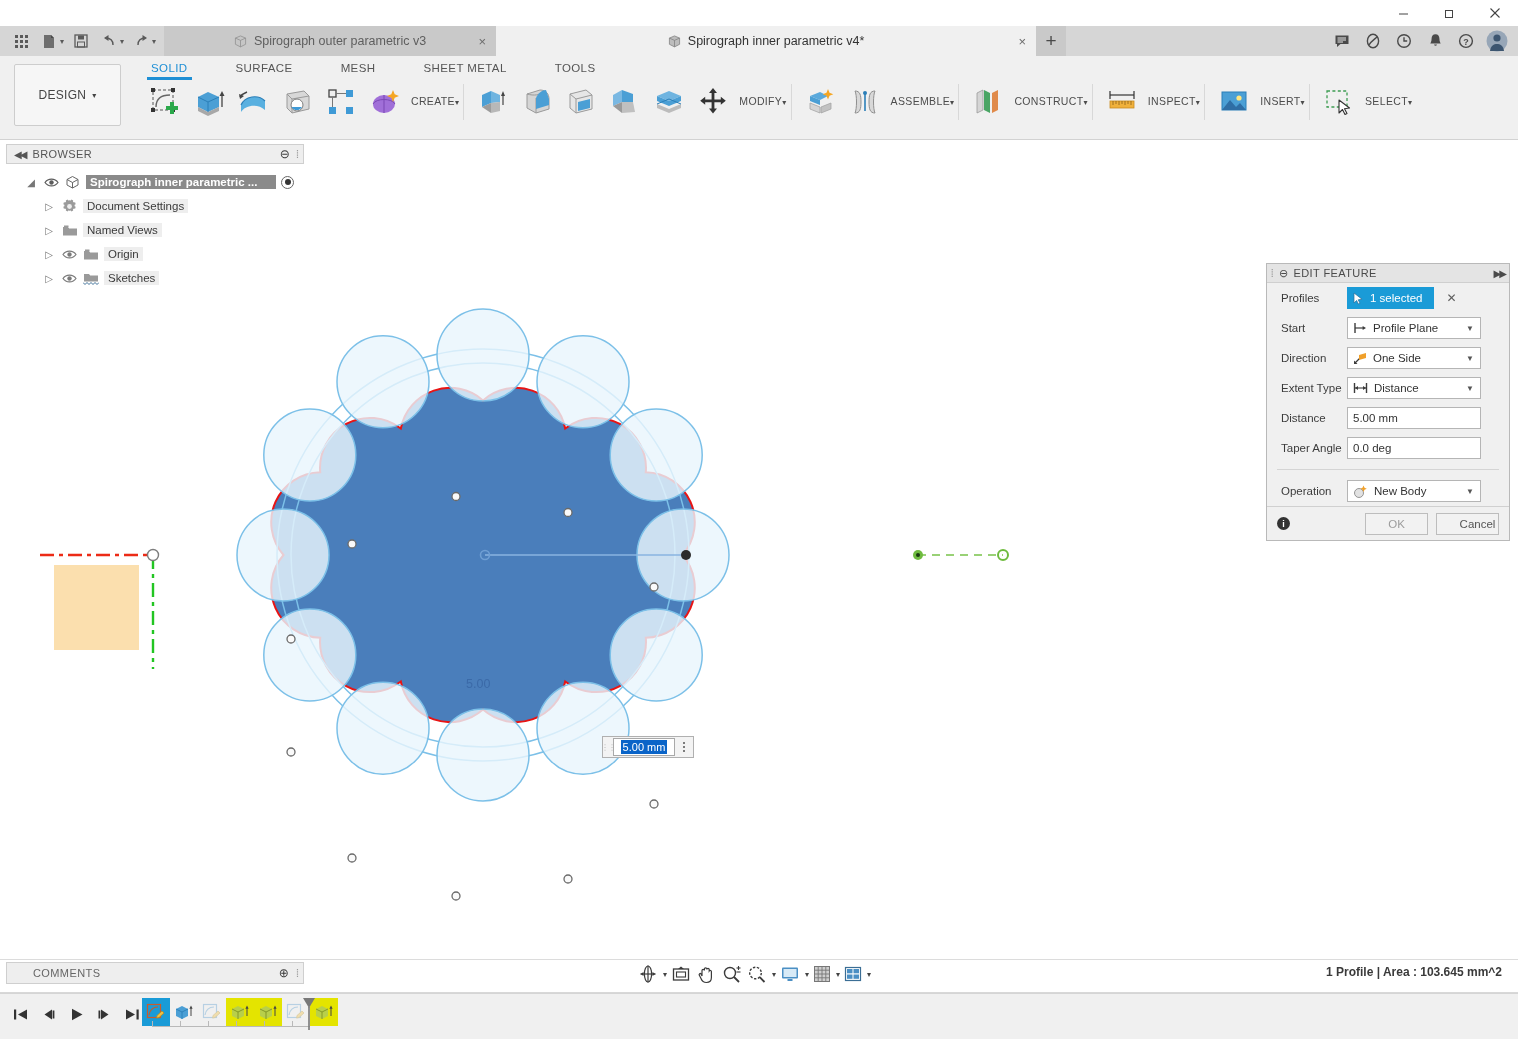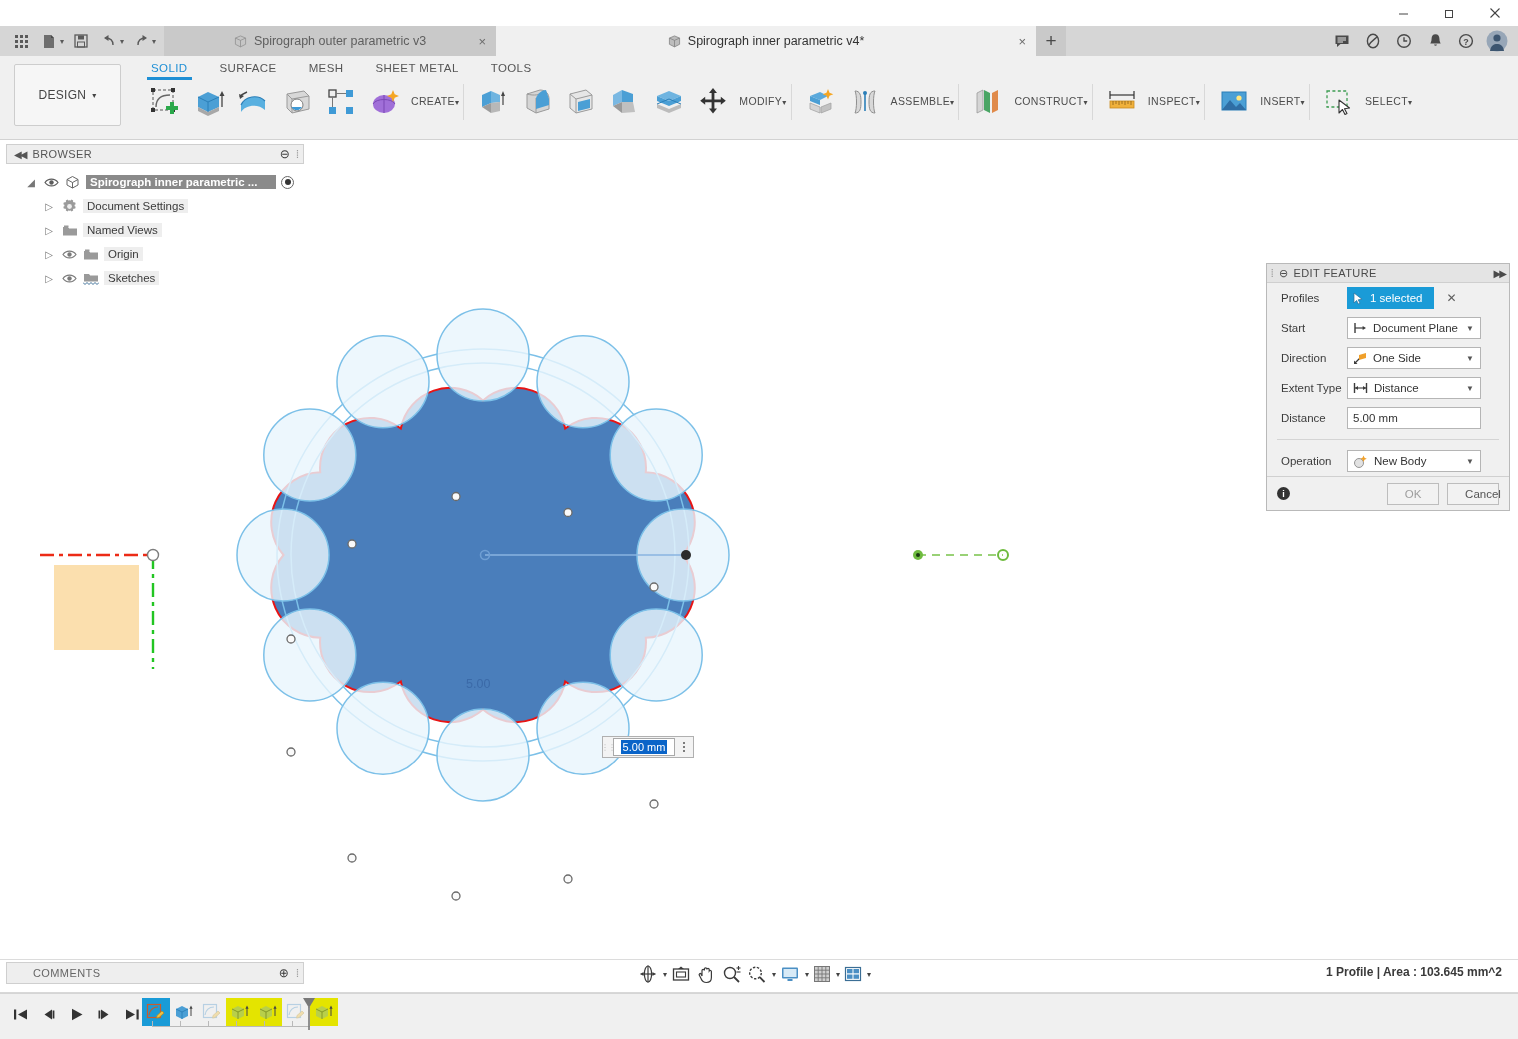--- a/index.html
+++ b/index.html
@@ -50,21 +50,21 @@
   .ribbon {
     position:absolute; left:0; top:56px; width:1518px; height:84px;
     background:#f0f0f0; border-bottom:1px solid #d2d2d2;
   }
   .designbtn {
     position:absolute; left:14px; top:8px; width:107px; height:62px;
     border:1px solid #cdcdcd; background:#f6f6f6; border-radius:2px;
     display:flex; align-items:center; justify-content:center;
     font-size:12px; color:#444; letter-spacing:.3px;
   }
-  .rtabs { position:absolute; left:135px; top:4px; display:flex; gap:0; }
+  .rtabs { position:absolute; left:135px; top:4px; display:flex; gap:16px; }
   .rtab { font-size:11.5px; color:#555; padding:2px 16px; letter-spacing:.4px; position:relative; }
   .rtab.active { color:#1e8fd5; }
   .rtab.active::after { content:""; position:absolute; left:12px; right:12px; bottom:-4px;
     height:3px; background:#1e8fd5; }
   .toolrow { position:absolute; left:135px; top:26px; right:0; height:56px; display:flex; align-items:flex-start; }
   .tgroup { display:flex; align-items:center; position:relative; padding:0 4px; }
   .tgroup + .tgroup.sep::before { content:""; position:absolute; left:0; top:2px; bottom:2px;
      width:1px; background:#d8d8d8; }
   .ticons { display:flex; align-items:flex-start; gap:4px; padding:0 6px; }
   .tbtn { width:40px; height:40px; display:flex; align-items:center; justify-content:center; }
@@ -126,21 +126,21 @@
   .combo { position:relative; width:134px; height:22px; background:#fff; border:1px solid #b5b5b5;
     display:flex; align-items:center; gap:6px; padding:0 5px; font-size:11.5px; color:#333; }
   .combo .car { position:absolute; right:6px; font-size:8px; color:#555; }
   .txt { width:134px; height:22px; background:#fff; border:1px solid #b5b5b5;
     display:flex; align-items:center; padding:0 5px; font-size:11.5px; color:#333; }
   .dsep { height:1px; background:#d4d4d4; margin:6px 10px 6px 10px; }
   .dlgfoot { border-top:1px solid #d0d0d0; height:34px; display:flex; align-items:center;
     padding:0 10px; gap:8px; background:#f0f0f0; }
   .infoi { width:13px; height:13px; border-radius:50%; background:#333; color:#fff;
     font-size:9px; font-weight:bold; display:flex; align-items:center; justify-content:center; }
-  .dbtn { width:52px; height:22px; border:1px solid #bdbdbd; background:#f2f2f2;
+  .dbtn { width:63px; height:22px; border:1px solid #bdbdbd; background:#f2f2f2;
     display:flex; align-items:center; justify-content:center; font-size:11.5px; color:#9d9d9d; }
   .dbtn.cancel { color:#555;padding-left:20px; }
 
   
   .dimbox { position:absolute; left:602px; top:595px; height:22px; background:#f3f3f3;
     border:1px solid #b0b0b0; display:flex; align-items:center; }
   .dimbox .hgrip { width:10px; height:20px; display:flex; align-items:center; justify-content:center;
     color:#b9b9b9; font-size:8px; letter-spacing:-1px; }
   .dimbox .field { width:62px; height:18px; background:#fff; border:1px solid #a9a9a9;
     display:flex; align-items:center; justify-content:center; }
@@ -775,21 +775,21 @@
 
     <div class="drow">
       <div class="dlabel">Start</div>
       <div class="dctrl">
         <div class="combo">
           <svg width="14" height="12" viewBox="0 0 14 12">
             <line x1="2" y1="1" x2="2" y2="11" stroke="#3c3c3c" stroke-width="1.4"></line>
             <line x1="2" y1="6" x2="11" y2="6" stroke="#3c3c3c" stroke-width="1.2"></line>
             <path d="M13 6 l-3.4 -2 v4 z" fill="#3c3c3c"></path>
           </svg>
-          <span>Document Plane</span>
+          <span>Profile Plane</span>
           <span class="car">▼</span>
         </div>
       </div>
     </div>
 
     <div class="drow">
       <div class="dlabel">Direction</div>
       <div class="dctrl">
         <div class="combo">
           <svg width="14" height="13" viewBox="0 0 14 13">
@@ -822,20 +822,28 @@
 
     <div class="drow">
       <div class="dlabel">Distance</div>
       <div class="dctrl">
         <div class="txt">
           <span>5.00 mm</span>
         </div>
       </div>
     </div>
 
+    <div class="drow">
+      <div class="dlabel">Taper Angle</div>
+      <div class="dctrl">
+        <div class="txt">
+          <span>0.0 deg</span>
+        </div>
+      </div>
+    </div>
 
     <div class="dsep"></div>
 
     <div class="drow">
       <div class="dlabel">Operation</div>
       <div class="dctrl">
         <div class="combo">
           <svg width="15" height="13" viewBox="0 0 15 13">
             <path d="M1.5 5 a4.5 4.5 0 0 0 9 0 a4.5 4.5 0 0 0 -9 0 z" fill="#e2e2e2" stroke="#8a8a8a" stroke-width=".9" transform="translate(0,3)"></path>
             <path d="M10.5 0.5 l1 2.3 l2.3 1 l-2.3 1 l-1 2.3 l-1 -2.3 l-2.3 -1 l2.3 -1 z" fill="#f0a02a"></path>

